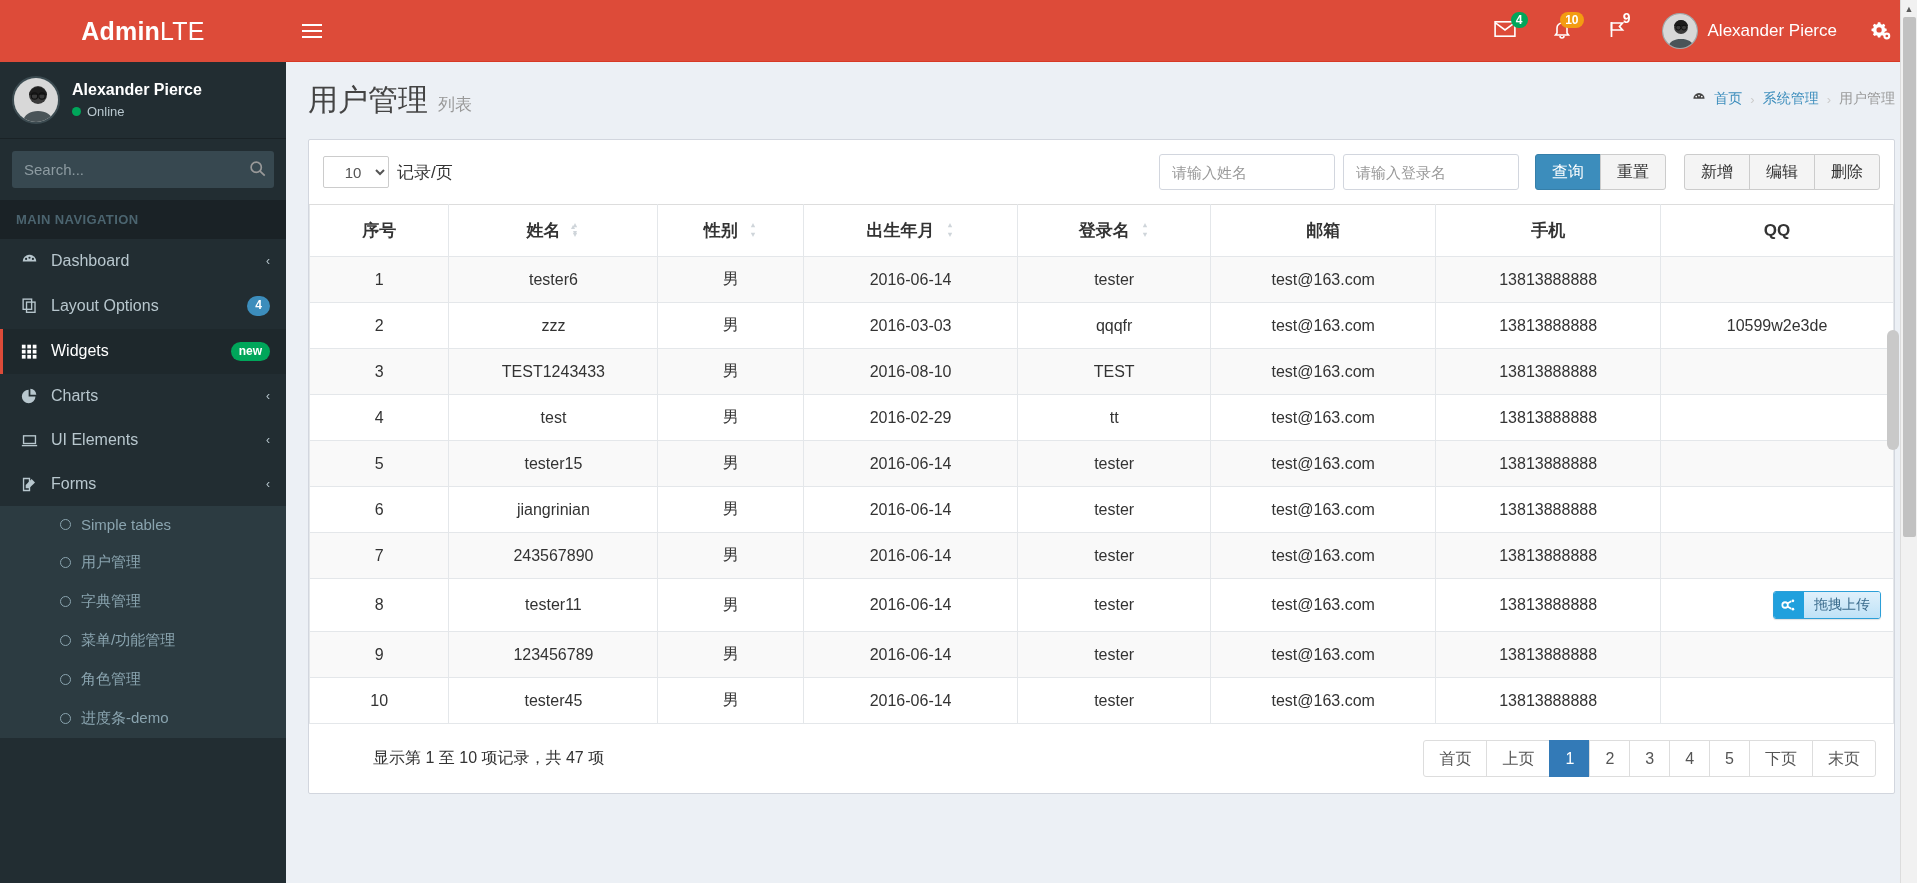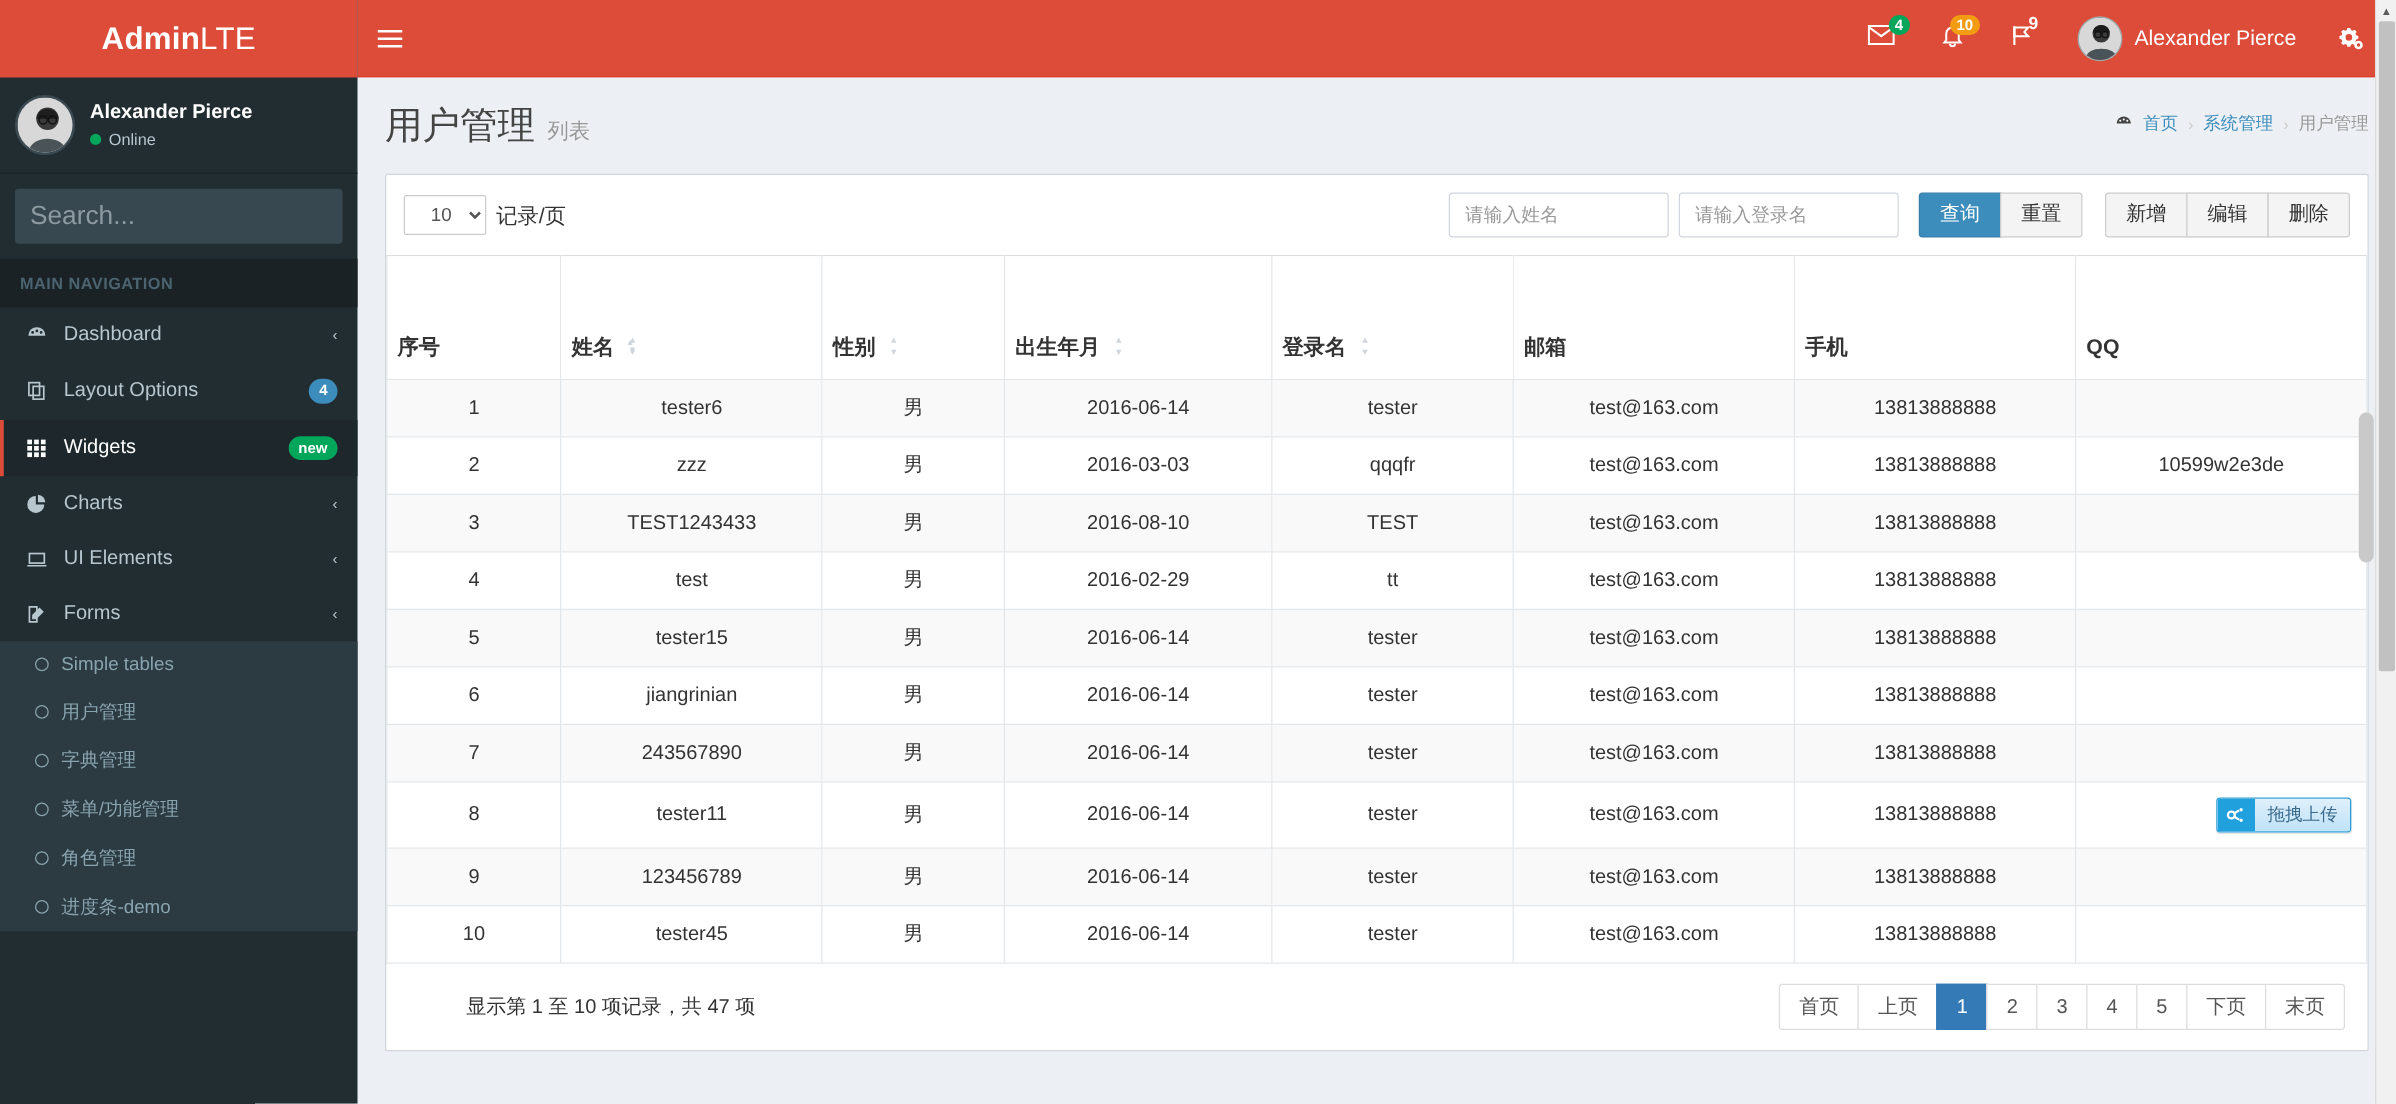--- a/index.html
+++ b/index.html
@@ -68,21 +68,21 @@
     background: #5f6f73; overflow: hidden; border: 2px solid #3c4b51;
   }
   .user-info .uname { color: #fff; font-size: 16px; font-weight: bold; margin-bottom: 5px; }
   .user-info .ustatus { color: #b8c7ce; font-size: 13px; display: flex; align-items: center; gap: 6px; text-align: right; }
   .dot-online { width: 9px; height: 9px; border-radius: 50%; background: #00a65a; display: inline-block; }
 
   .search-wrap { padding: 12px; }
   .search-box { display: flex; background: #374850; border-radius: 3px; overflow: hidden; }
   .search-box input {
     flex: 1; background: transparent; border: none; outline: none;
-    color: #fff; font-size: 21px; padding: 10px 12px;
+    color: #fff; font-size: 15px; padding: 10px 12px;
     font-family: inherit;
   }
   .search-box input::placeholder { color: #8d9ba1; }
   .search-btn { background: transparent; border: none; color: #999; padding: 0 14px; cursor: pointer; }
 
   .nav-header {
     color: #4b646f; font-size: 13px; font-weight: bold;
     padding: 12px 16px; background: #1a2226; letter-spacing: .4px;
   }
   .nav-list { list-style: none; }
@@ -99,21 +99,21 @@
     font-size: 12px; font-weight: bold; color: #fff;
     border-radius: 10px; padding: 2px 8px; line-height: 1.3;
   }
   .pill-blue { background: #3c8dbc; }
   .pill-green { background: #00a65a; }
 
   .subnav { list-style: none; background: #2c3b41; }
   .sub-link {
     display: flex; align-items: center; gap: 10px;
     padding: 10px 16px 10px 28px; color: #8aa4af; font-size: 15px;
-    cursor: pointer; text-decoration: none;
+    cursor: pointer; text-decoration: none; margin-left: 32px;
   }
   .circ {
     width: 11px; height: 11px; border-radius: 50%;
     border: 1.5px solid #8aa4af; flex: 0 0 11px;
   }
 
   
   .content-body { flex: 1; overflow: hidden; background: #ecf0f5; }
   .content-header {
     padding: 18px 22px 8px 22px; display: flex; align-items: baseline;
@@ -168,21 +168,21 @@
   .btn-sep { margin-left: 10px; }
 
   
   table.grid { width: 100%; border-collapse: collapse; table-layout: fixed; }
   table.grid th {
     font-size: 17px; color: #333; font-weight: bold;
     padding: 14px 8px; text-align: center;
     border: 1px solid #e4e7ea; border-top: 1px solid #ddd;
     background: #fff; position: relative; cursor: pointer;
   }
-  table.grid th .th-inner { display: flex; align-items: center; justify-content: flex-start; gap: 10px; margin-top: 47px; }
+  table.grid th .th-inner { display: flex; align-items: center; justify-content: center; gap: 10px; }
   .sort-ic { color: #cfd5da; font-size: 14px; line-height: 1; }
   table.grid td {
     font-size: 16px; color: #333; padding: 12px 8px;
     text-align: center; border: 1px solid #e4e7ea;
     white-space: nowrap; overflow: hidden; text-overflow: ellipsis;
   }
   table.grid tbody tr:nth-child(odd) { background: #f9f9f9; }
   table.grid tbody tr:nth-child(even) { background: #fff; }
 
   .upload-widget {

